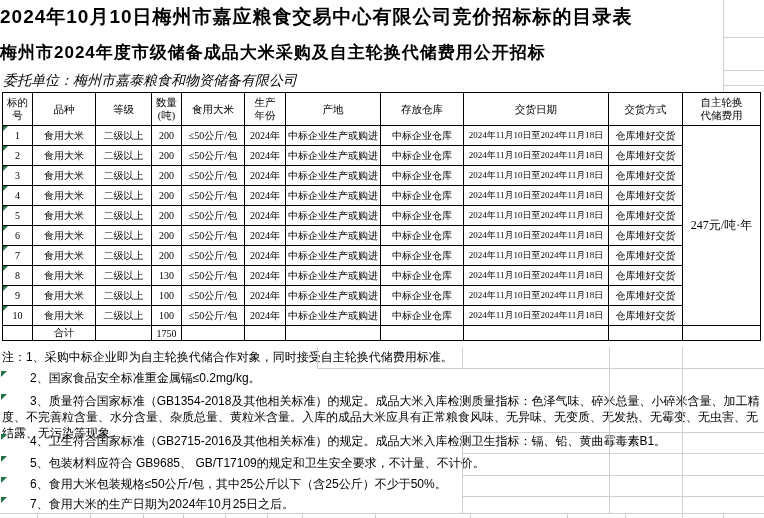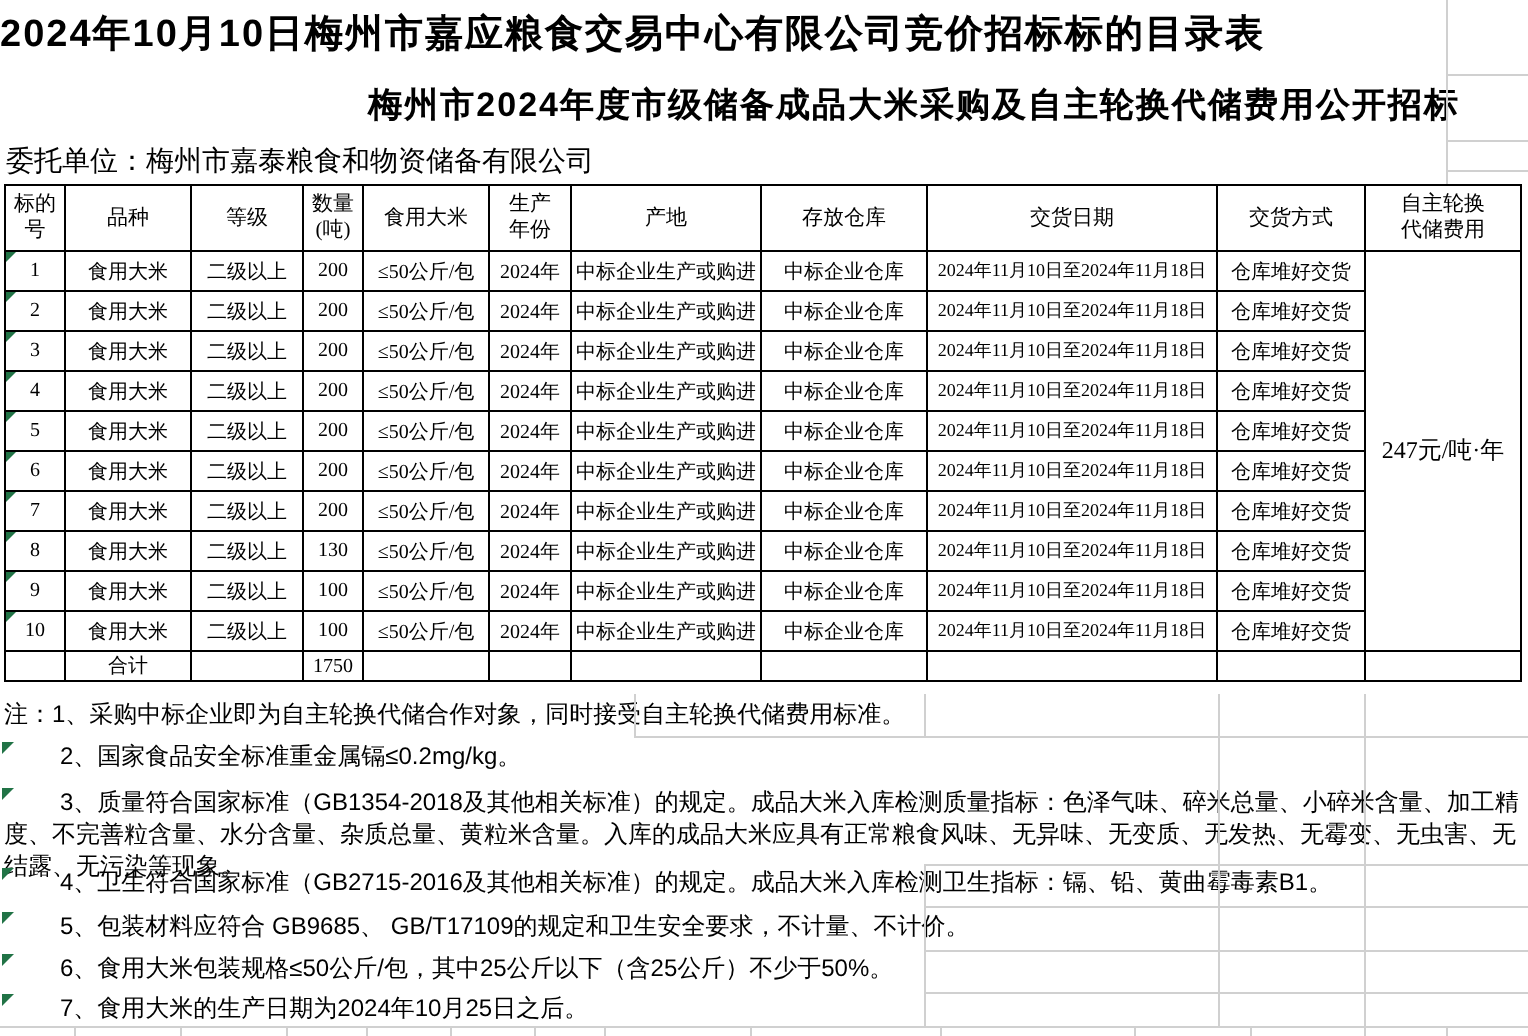--- a/index.html
+++ b/index.html
@@ -2,23 +2,23 @@
 <html><head>
 <meta charset="utf-8">
 <style>
   * { margin:0; padding:0; box-sizing:border-box; }
   html,body { background:#fff; }
   body { font-family:"Liberation Sans", sans-serif; color:#000; }
   .sheet { position:relative; width:764px; height:518px; background:#fff; overflow:hidden; }
 
   .title1 { position:absolute; top:4px; left:0; width:730px; 
             font-size:19px; font-weight:bold; letter-spacing:1px; }
-  .title2 { position:absolute; top:41px; left:0; width:730px; text-align:right;
+  .title2 { position:absolute; top:41px; left:0; width:730px; text-align:left;
             font-size:17px; font-weight:bold; letter-spacing:1px; }
-  .client { position:absolute; top:72px; left:3px; font-size:14px; }
+  .client { position:absolute; top:72px; left:3px; font-size:14px;font-style:italic; }
 
   table.main { position:absolute; top:92px; left:2px; border-collapse:collapse;
                table-layout:fixed; width:758px;font-family:Liberation Serif, serif; }
   table.main th, table.main td {
       border:1px solid #000; text-align:center; vertical-align:middle;
       font-size:10px; font-weight:normal; padding:0; overflow:hidden;
       white-space:nowrap; }
   table.main thead th { height:33px; white-space:pre-line; line-height:13px; font-size:10.5px; }
   table.main tbody td { height:20px; position:relative; }
   table.main td.date-cell { font-size:9px;text-align:center; }

